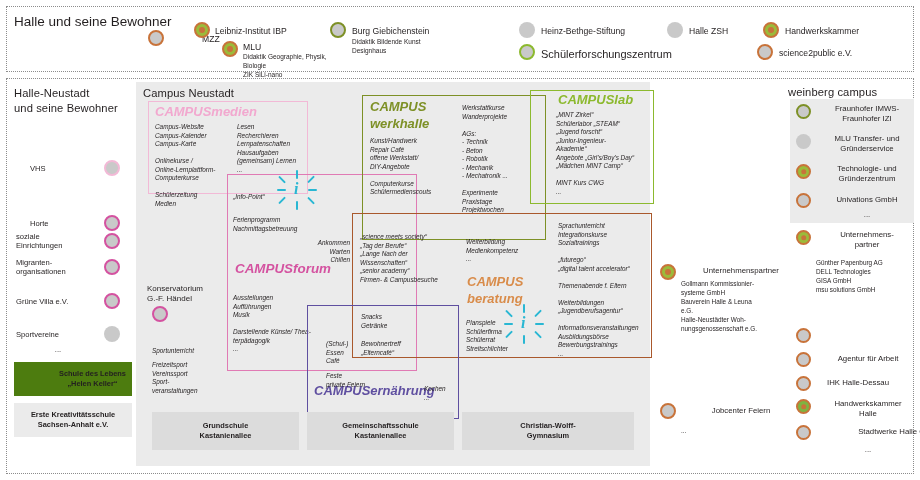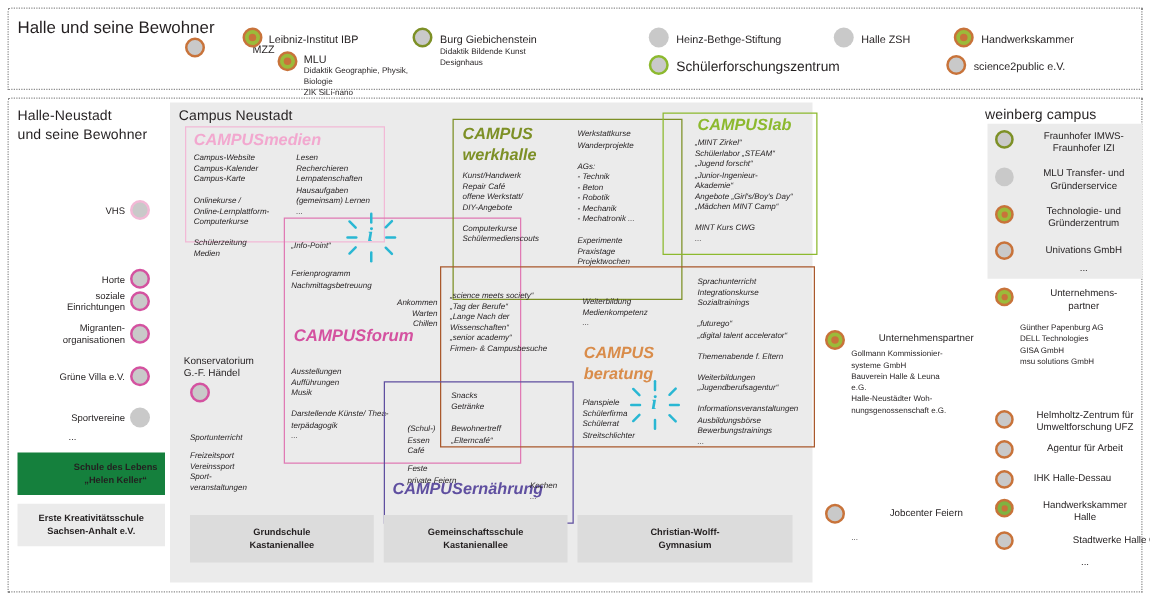--- a/index.html
+++ b/index.html
@@ -42,21 +42,21 @@
 
   .txt { position:absolute; font-style:italic; font-size:6.4px; line-height:1.33;
          color:#231f20; white-space:pre-line; }
 
   .school-box {
     position:absolute; background:#dcdcdc; display:flex;
     align-items:center; justify-content:center; text-align:center;
     font-size:7.4px; font-weight:bold; line-height:1.35; color:#231f20;
   }
 
-  .side-lbl { position:absolute; text-align:right; font-size:7.6px; line-height:1.2; color:#231f20; }
+  .side-lbl { position:absolute; text-align:left; font-size:7.6px; line-height:1.2; color:#231f20; }
   .right-lbl { position:absolute; text-align:center; font-size:7.8px; line-height:1.25; color:#231f20; }
   .right-sub { position:absolute; text-align:left; font-size:6.4px; line-height:1.42; color:#231f20; }
 
   .starburst { position:absolute; }
   .starburst span { position:absolute; background:#29b7d3; border-radius:1px; }
   .sb-i { position:absolute; color:#29b7d3; font-style:italic; font-weight:bold;
           font-family:"Liberation Serif", serif; }
 </style>
 </head>
 <body>
@@ -124,21 +124,21 @@
   <div class="side-lbl" style="left:16px; top:258px; width:84px; white-space:pre-line;">Migranten-
 organisationen</div>
 
   <div class="mk mk-ring" style="left:104px; top:293px; width:16px; height:16px; border-color:#d452a0;"></div>
   <div class="side-lbl" style="left:16px; top:297px; width:84px;">Grüne Villa e.V.</div>
 
   <div class="mk mk-plain" style="left:104px; top:326px; width:16px; height:16px;"></div>
   <div class="side-lbl" style="left:16px; top:330px; width:84px;">Sportvereine</div>
   <div class="side-lbl" style="left:16px; top:345px; width:84px; text-align:center;">...</div>
 
-  <div class="school-box" style="left:14px; top:362px; width:118px; height:34px; white-space:pre-line; background:#15803d;padding-left:39px;">Schule des Lebens
+  <div class="school-box" style="left:14px; top:362px; width:118px; height:34px; white-space:pre-line; background:#4d7c0f;padding-left:39px;">Schule des Lebens
 „Helen Keller“</div>
   <div class="school-box" style="left:14px; top:403px; width:118px; height:34px; white-space:pre-line; background:#ebebeb;">Erste Kreativitätsschule
 Sachsen-Anhalt e.V.</div>
 
   <div class="abs panel-grey" style="left:136px; top:82px; width:514px; height:384px;"></div>
 
   <div class="abs sec-title" style="left:143px; top:87px; font-size:11.2px;">Campus Neustadt</div>
 
   <div class="field" style="left:148px; top:101px; width:160px; height:93px; border-width:1.6px; border-color:#f2b9d6;"></div>
   <div class="field-name" style="left:155px; top:104px; font-size:13px; color:#f2a8cf;">CAMPUSmedien</div>
@@ -342,22 +342,20 @@
     <i style="width:5.5px;height:5.5px;background:#c8733a;"></i>
     </div>
   <div class="right-lbl" style="left:816px; top:230px; width:102px; white-space:pre-line;">Unternehmens-
 partner</div>
   <div class="right-sub" style="left:816px; top:258px; width:106px; white-space:pre-line;">Günther Papenburg AG
 DELL Technologies
 GISA GmbH
 msu solutions GmbH</div>
 
   <div class="mk mk-ring" style="left:796px; top:328px; width:15px; height:15px; border-color:#c8733a;"></div>
-  <div class="right-lbl" style="left:816px; top:327px; width:104px; white-space:pre-line;">Helmholtz-Zentrum für
-Umweltforschung UFZ</div>
 
   <div class="mk mk-ring" style="left:796px; top:352px; width:15px; height:15px; border-color:#c8733a;"></div>
   <div class="right-lbl" style="left:816px; top:354px; width:104px;">Agentur für Arbeit</div>
 
   <div class="mk mk-ring" style="left:796px; top:376px; width:15px; height:15px; border-color:#c8733a;"></div>
   <div class="right-lbl" style="left:816px; top:378px; width:84px;">IHK Halle-Dessau</div>
 
   <div class="mk mk-dot" style="left:796px; top:399px; width:15px; height:15px; border-color:#c8733a; background:#7fb341;">
     <i style="width:5.5px;height:5.5px;background:#c8733a;"></i>
     </div>

